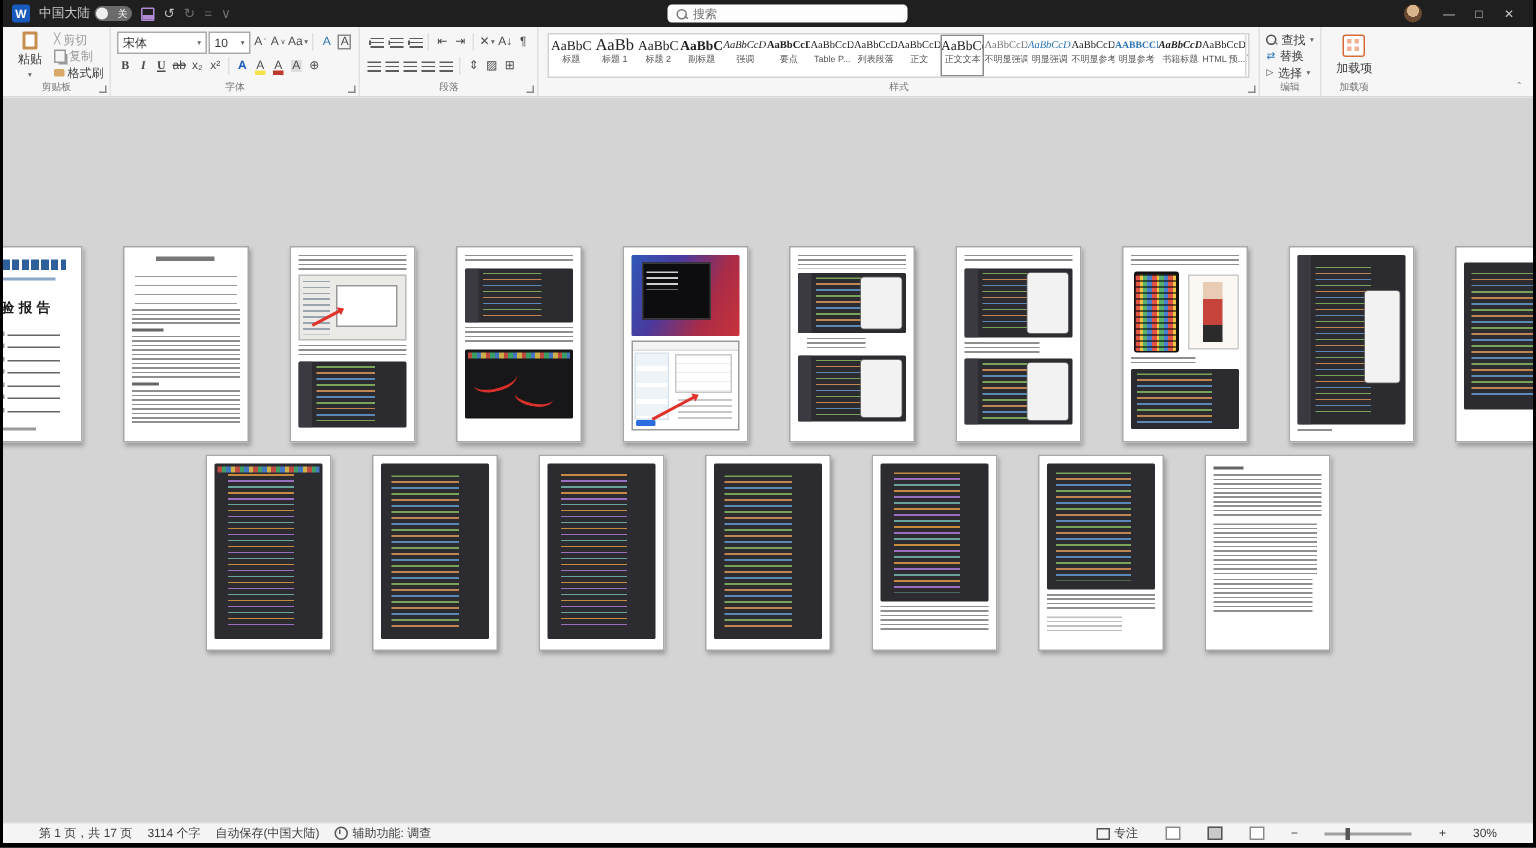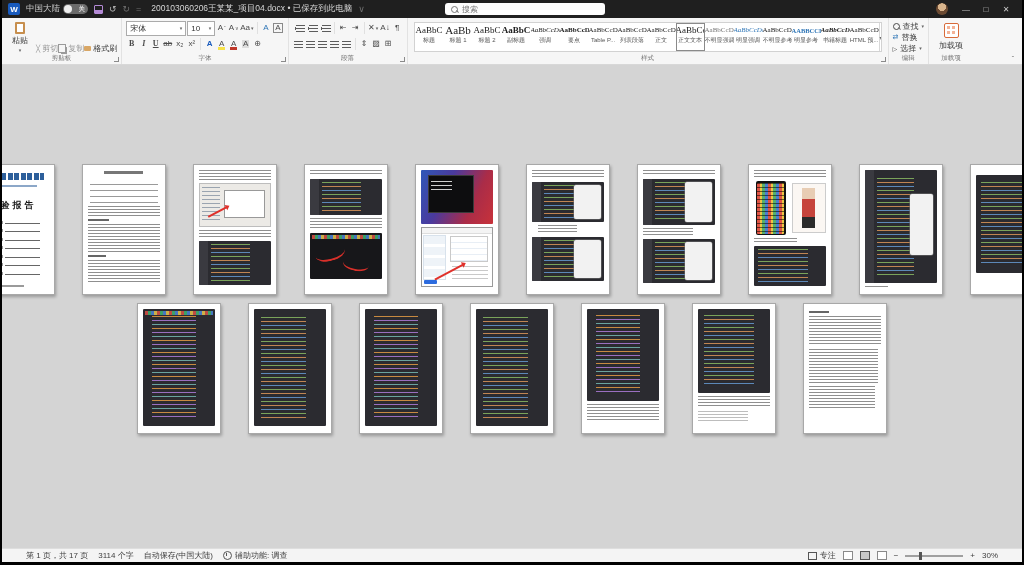--- a/index.html
+++ b/index.html
@@ -133,21 +133,21 @@
   .cfl{width:17px;height:3px;background:#9a9a9a;flex:0 0 auto;}
   .cfv{flex:1;border-bottom:1px solid #666;height:4px;}
   .cdate{width:22px;height:2px;background:#9a9a9a;margin:auto auto 2px;}
   .p2t{width:55%;height:3px;background:#777;margin:1px auto 2px;}
   .fgrid{height:24px;margin:0 2px;background:repeating-linear-gradient(to bottom,transparent 0 5px,#9a9a9a 5px 6px);}
 
   
   .statusbar{height:13px;background:#f4f4f4;border-top:1px solid #dedede;display:flex;align-items:center;gap:10px;padding:0 24px;font-size:8px;color:#3d3d3d;flex:0 0 auto;white-space:nowrap;}
   .acc-ico{width:7px;height:7px;border:1px solid #555;border-radius:50%;position:relative;flex:0 0 auto;}
   .acc-ico::after{content:"";position:absolute;left:2px;top:1px;width:1px;height:3px;background:#555;}
-  .sb-right{margin-left:auto;display:flex;align-items:center;gap:7px;}
+  .sb-right{margin-left:auto;display:flex;align-items:center;gap:18px;}
   .focus-ico{width:7px;height:6px;border:1px solid #555;}
   .vico{width:8px;height:7px;border:1px solid #8a8a8a;background:#fff;}
   .vico.active{background:#c9c9c9;border-color:#555;}
   .ztrack{width:58px;height:2px;background:#a0a0a0;position:relative;}
   .zthumb{position:absolute;left:24%;top:-3px;width:3px;height:8px;background:#555;}
 </style>
 </head>
 <body>
 
 <div class="window">
@@ -158,21 +158,20 @@
       <span>中国大陆</span>
       <span class="toggle">
           <span class="knob"></span>
           <span>关</span>
         </span>
     </div>
     <span class="flop"></span>
     <span class="tbtn">↺</span>
     <span class="tbtn dim">↻</span>
     <span class="tbtn dim">=</span>
-    <span class="fname">200103060206王某某_项目04.docx • 已保存到此电脑</span>
     <span class="tbtn dim">∨</span>
     <div class="searchbox">
       <span class="mag"></span>
       <span>搜索</span>
     </div>
     <div class="tb-right">
       <span class="avatar"></span>
       <span class="winctl">—</span>
       <span class="winctl">□</span>
       <span class="winctl">✕</span>
@@ -181,21 +180,21 @@
 
 
   <div class="ribbon">
 
     <div class="group" style="flex-direction:row;gap:2px;">
       <div class="pastebig">
         <span class="clipico"></span>
         <span>粘贴</span>
         <span style="font-size:5px;color:#666">▾</span>
       </div>
-      <div style="display:flex;flex-direction:row;justify-content:center;align-items:flex-end;">
+      <div style="display:flex;flex-direction:column;justify-content:center;">
         <div class="smallrow">
             <span class="cutico">╳</span>
             <span>剪切</span>
           </div>
         <div class="smallrow">
             <span class="copyico"></span>
             <span>复制</span>
           </div>
         <div class="smallrow" style="color:#3b3b3b">
             <span class="fmtico"></span>

